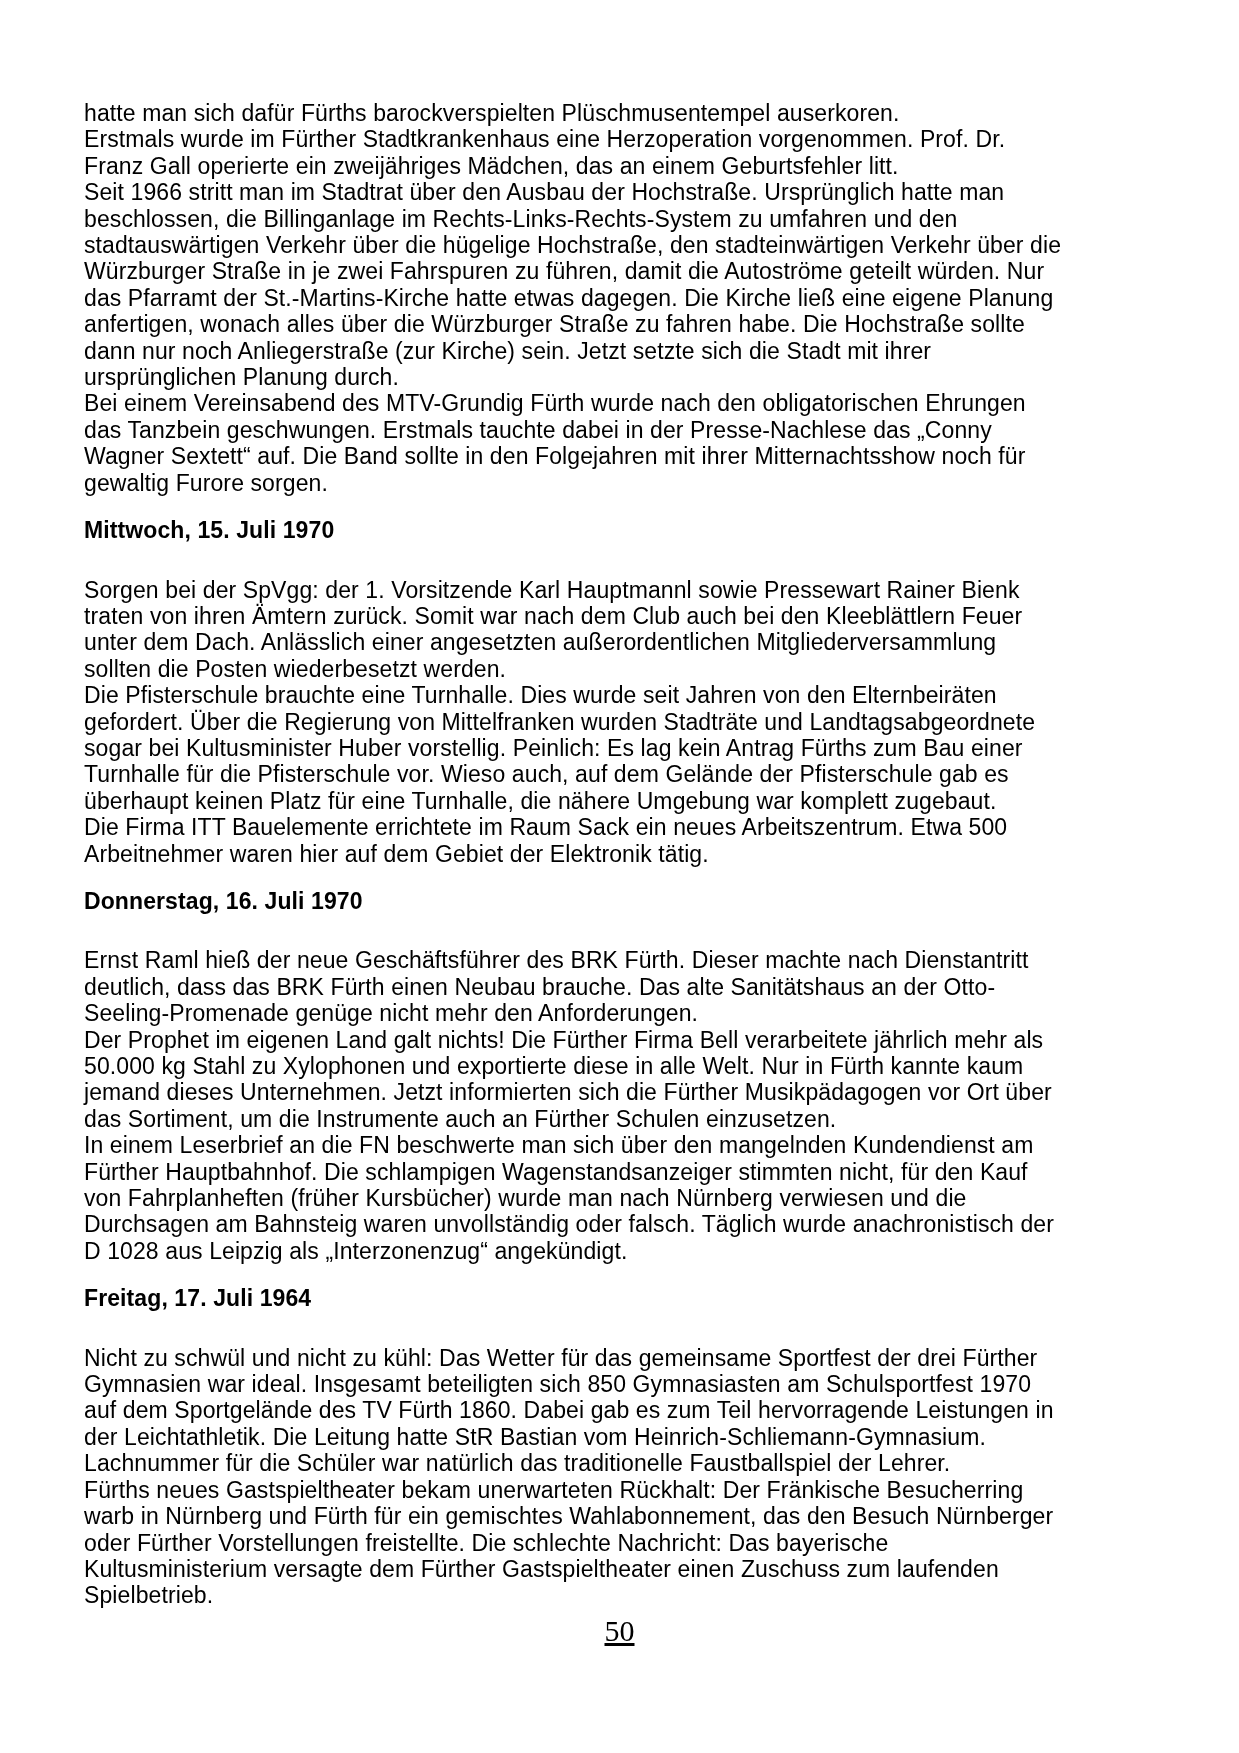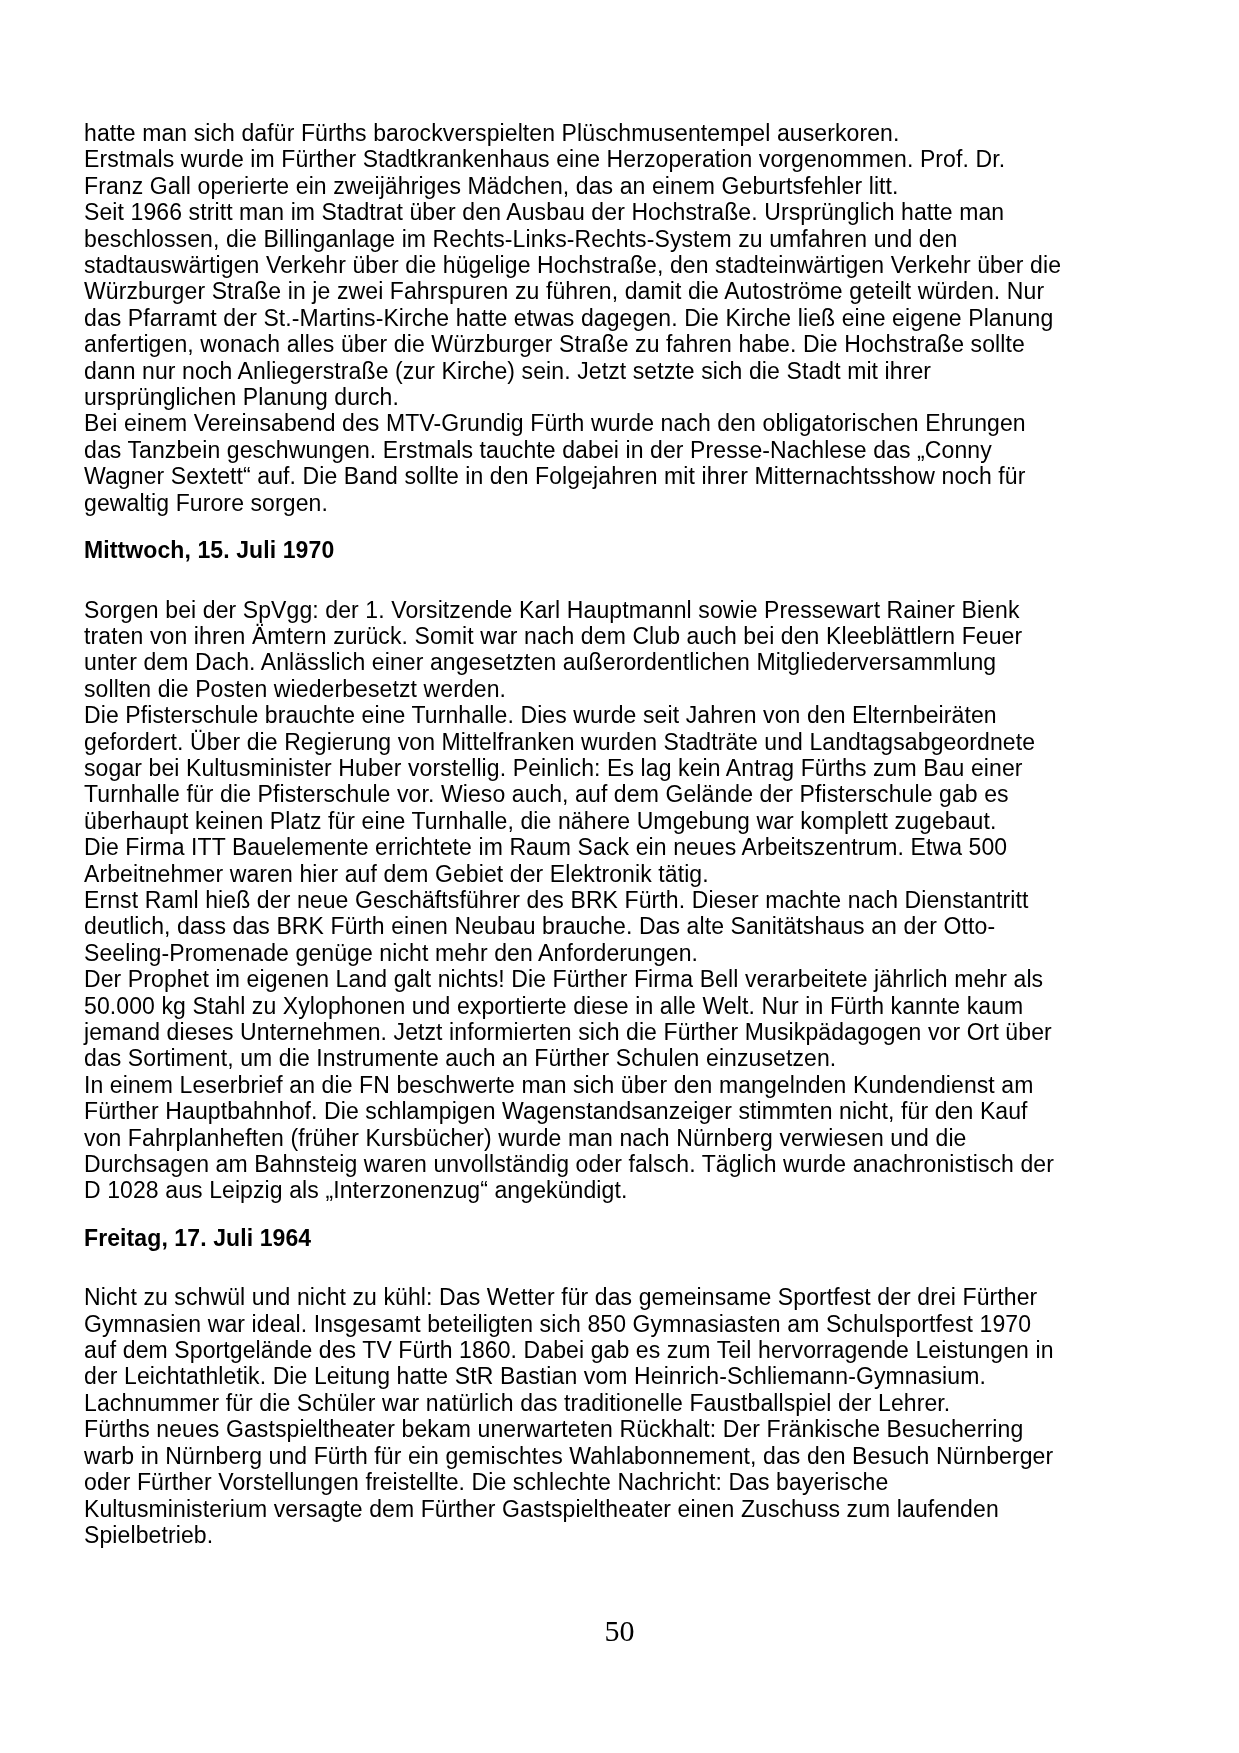--- a/index.html
+++ b/index.html
@@ -14,21 +14,20 @@
     background: #ffffff;
     overflow: hidden;
     font-family: "Liberation Sans", "DejaVu Sans", sans-serif;
     color: #000000;
   }
   .content {
     position: absolute;
     left: 84px;
     top: 100px;
     width: 1070px;
-    margin-top: 20px;
   }
   .body-text {
     margin: 0;
     font-size: 23px;
     line-height: 26.4px;
     white-space: pre-line;
     letter-spacing: 0.1px;
   }
   .section-heading {
     margin: 21px 0 33px 0;
@@ -40,20 +39,21 @@
   .footer {
     position: absolute;
     left: 0;
     top: 1616px;
     width: 100%;
     text-align: center;
     font-family: "Liberation Serif", "DejaVu Serif", serif;
     font-size: 30px;
     line-height: 30px;
     color: #000000;
+    text-decoration: underline;
   }
 </style>
 </head>
 <body>
 
 <div class="page">
   <div class="content">
 
     <p class="body-text">hatte man sich dafür Fürths barockverspielten Plüschmusentempel auserkoren.
 Erstmals wurde im Fürther Stadtkrankenhaus eine Herzoperation vorgenommen. Prof. Dr.
@@ -78,20 +78,21 @@
 unter dem Dach. Anlässlich einer angesetzten außerordentlichen Mitgliederversammlung
 sollten die Posten wiederbesetzt werden.
 Die Pfisterschule brauchte eine Turnhalle. Dies wurde seit Jahren von den Elternbeiräten
 gefordert. Über die Regierung von Mittelfranken wurden Stadträte und Landtagsabgeordnete
 sogar bei Kultusminister Huber vorstellig. Peinlich: Es lag kein Antrag Fürths zum Bau einer
 Turnhalle für die Pfisterschule vor. Wieso auch, auf dem Gelände der Pfisterschule gab es
 überhaupt keinen Platz für eine Turnhalle, die nähere Umgebung war komplett zugebaut.
 Die Firma ITT Bauelemente errichtete im Raum Sack ein neues Arbeitszentrum. Etwa 500
 Arbeitnehmer waren hier auf dem Gebiet der Elektronik tätig.</p>
 
+    <h2 class="section-heading">Donnerstag, 16. Juli 1970</h2>
 
     <p class="body-text">Ernst Raml hieß der neue Geschäftsführer des BRK Fürth. Dieser machte nach Dienstantritt
 deutlich, dass das BRK Fürth einen Neubau brauche. Das alte Sanitätshaus an der Otto-
 Seeling-Promenade genüge nicht mehr den Anforderungen.
 Der Prophet im eigenen Land galt nichts! Die Fürther Firma Bell verarbeitete jährlich mehr als
 50.000 kg Stahl zu Xylophonen und exportierte diese in alle Welt. Nur in Fürth kannte kaum
 jemand dieses Unternehmen. Jetzt informierten sich die Fürther Musikpädagogen vor Ort über
 das Sortiment, um die Instrumente auch an Fürther Schulen einzusetzen.
 In einem Leserbrief an die FN beschwerte man sich über den mangelnden Kundendienst am
 Fürther Hauptbahnhof. Die schlampigen Wagenstandsanzeiger stimmten nicht, für den Kauf

